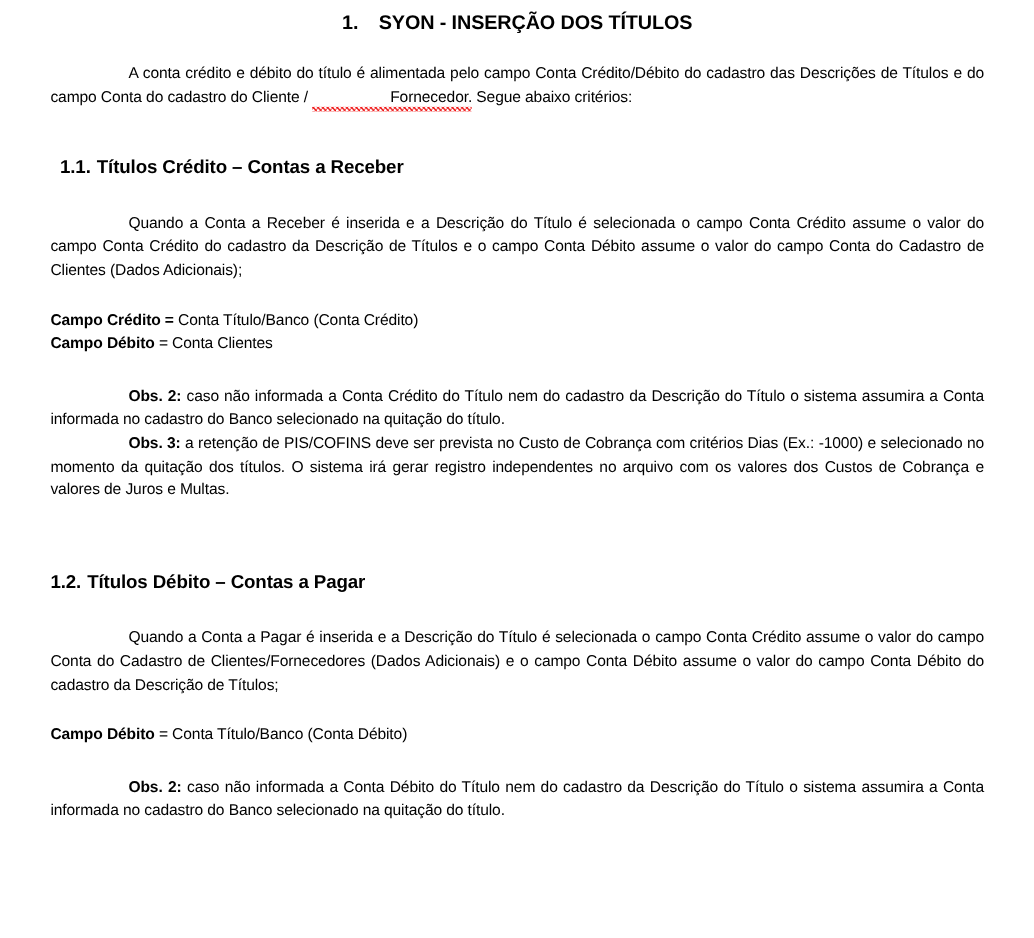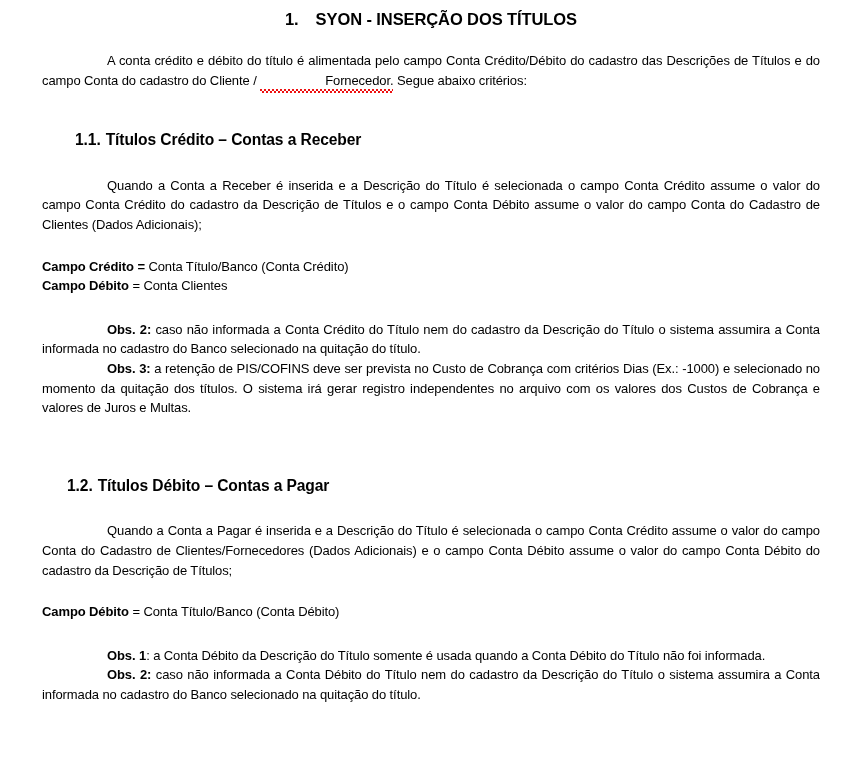--- a/index.html
+++ b/index.html
@@ -59,21 +59,21 @@
   
   .sub-head {
     font-size: 15.6px;
     font-weight: bold;
     line-height: 19.6px;
     margin: 0;
     letter-spacing: -0.1px;
   }
   .sub-head.h11 { padding-left: 50px; }
   .sub-head.h12 { padding-left: 42px; }
-  .sub-head .hnum { margin-right: 5px; margin-left: 25px; }
+  .sub-head .hnum { margin-right: 5px; }
   .sp-18 { height: 18px; }
   .sp-22 { height: 22px; }
   .sp-24 { height: 24px; }
   .sp-26 { height: 26px; }
   .sp-40 { height: 40px; }
 
   b, .b { font-weight: bold; text-align: center; }
 
   
   .spell {
@@ -138,16 +138,15 @@
   <div class="sp-26"></div>
 
   <p class="p indent">Quando a Conta a Pagar é inserida e a Descrição do Título é selecionada o campo Conta Crédito assume o valor do campo Conta do Cadastro de Clientes/Fornecedores (Dados Adicionais) e o campo Conta Débito assume o valor do campo Conta Débito do cadastro da Descrição de Títulos;</p>
 
   <div class="sp-22"></div>
 
   <p class="p nojustify"><b>Campo Débito</b><span> = Conta Título/Banco (Conta Débito)</span></p>
 
   <div class="sp-24"></div>
 
-  <p class="p indent"><b>Obs. 1</b><span>: a Conta Débito da Descrição do Título somente é usada quando a Conta Débito do Título não foi informada.</span></p>
   <p class="p indent"><b>Obs. 2:</b><span> caso não informada a Conta Débito do Título nem do cadastro da Descrição do Título o sistema assumira a Conta informada no cadastro do Banco selecionado na quitação do título.</span></p>
 
 </div>
 
 </body></html>

